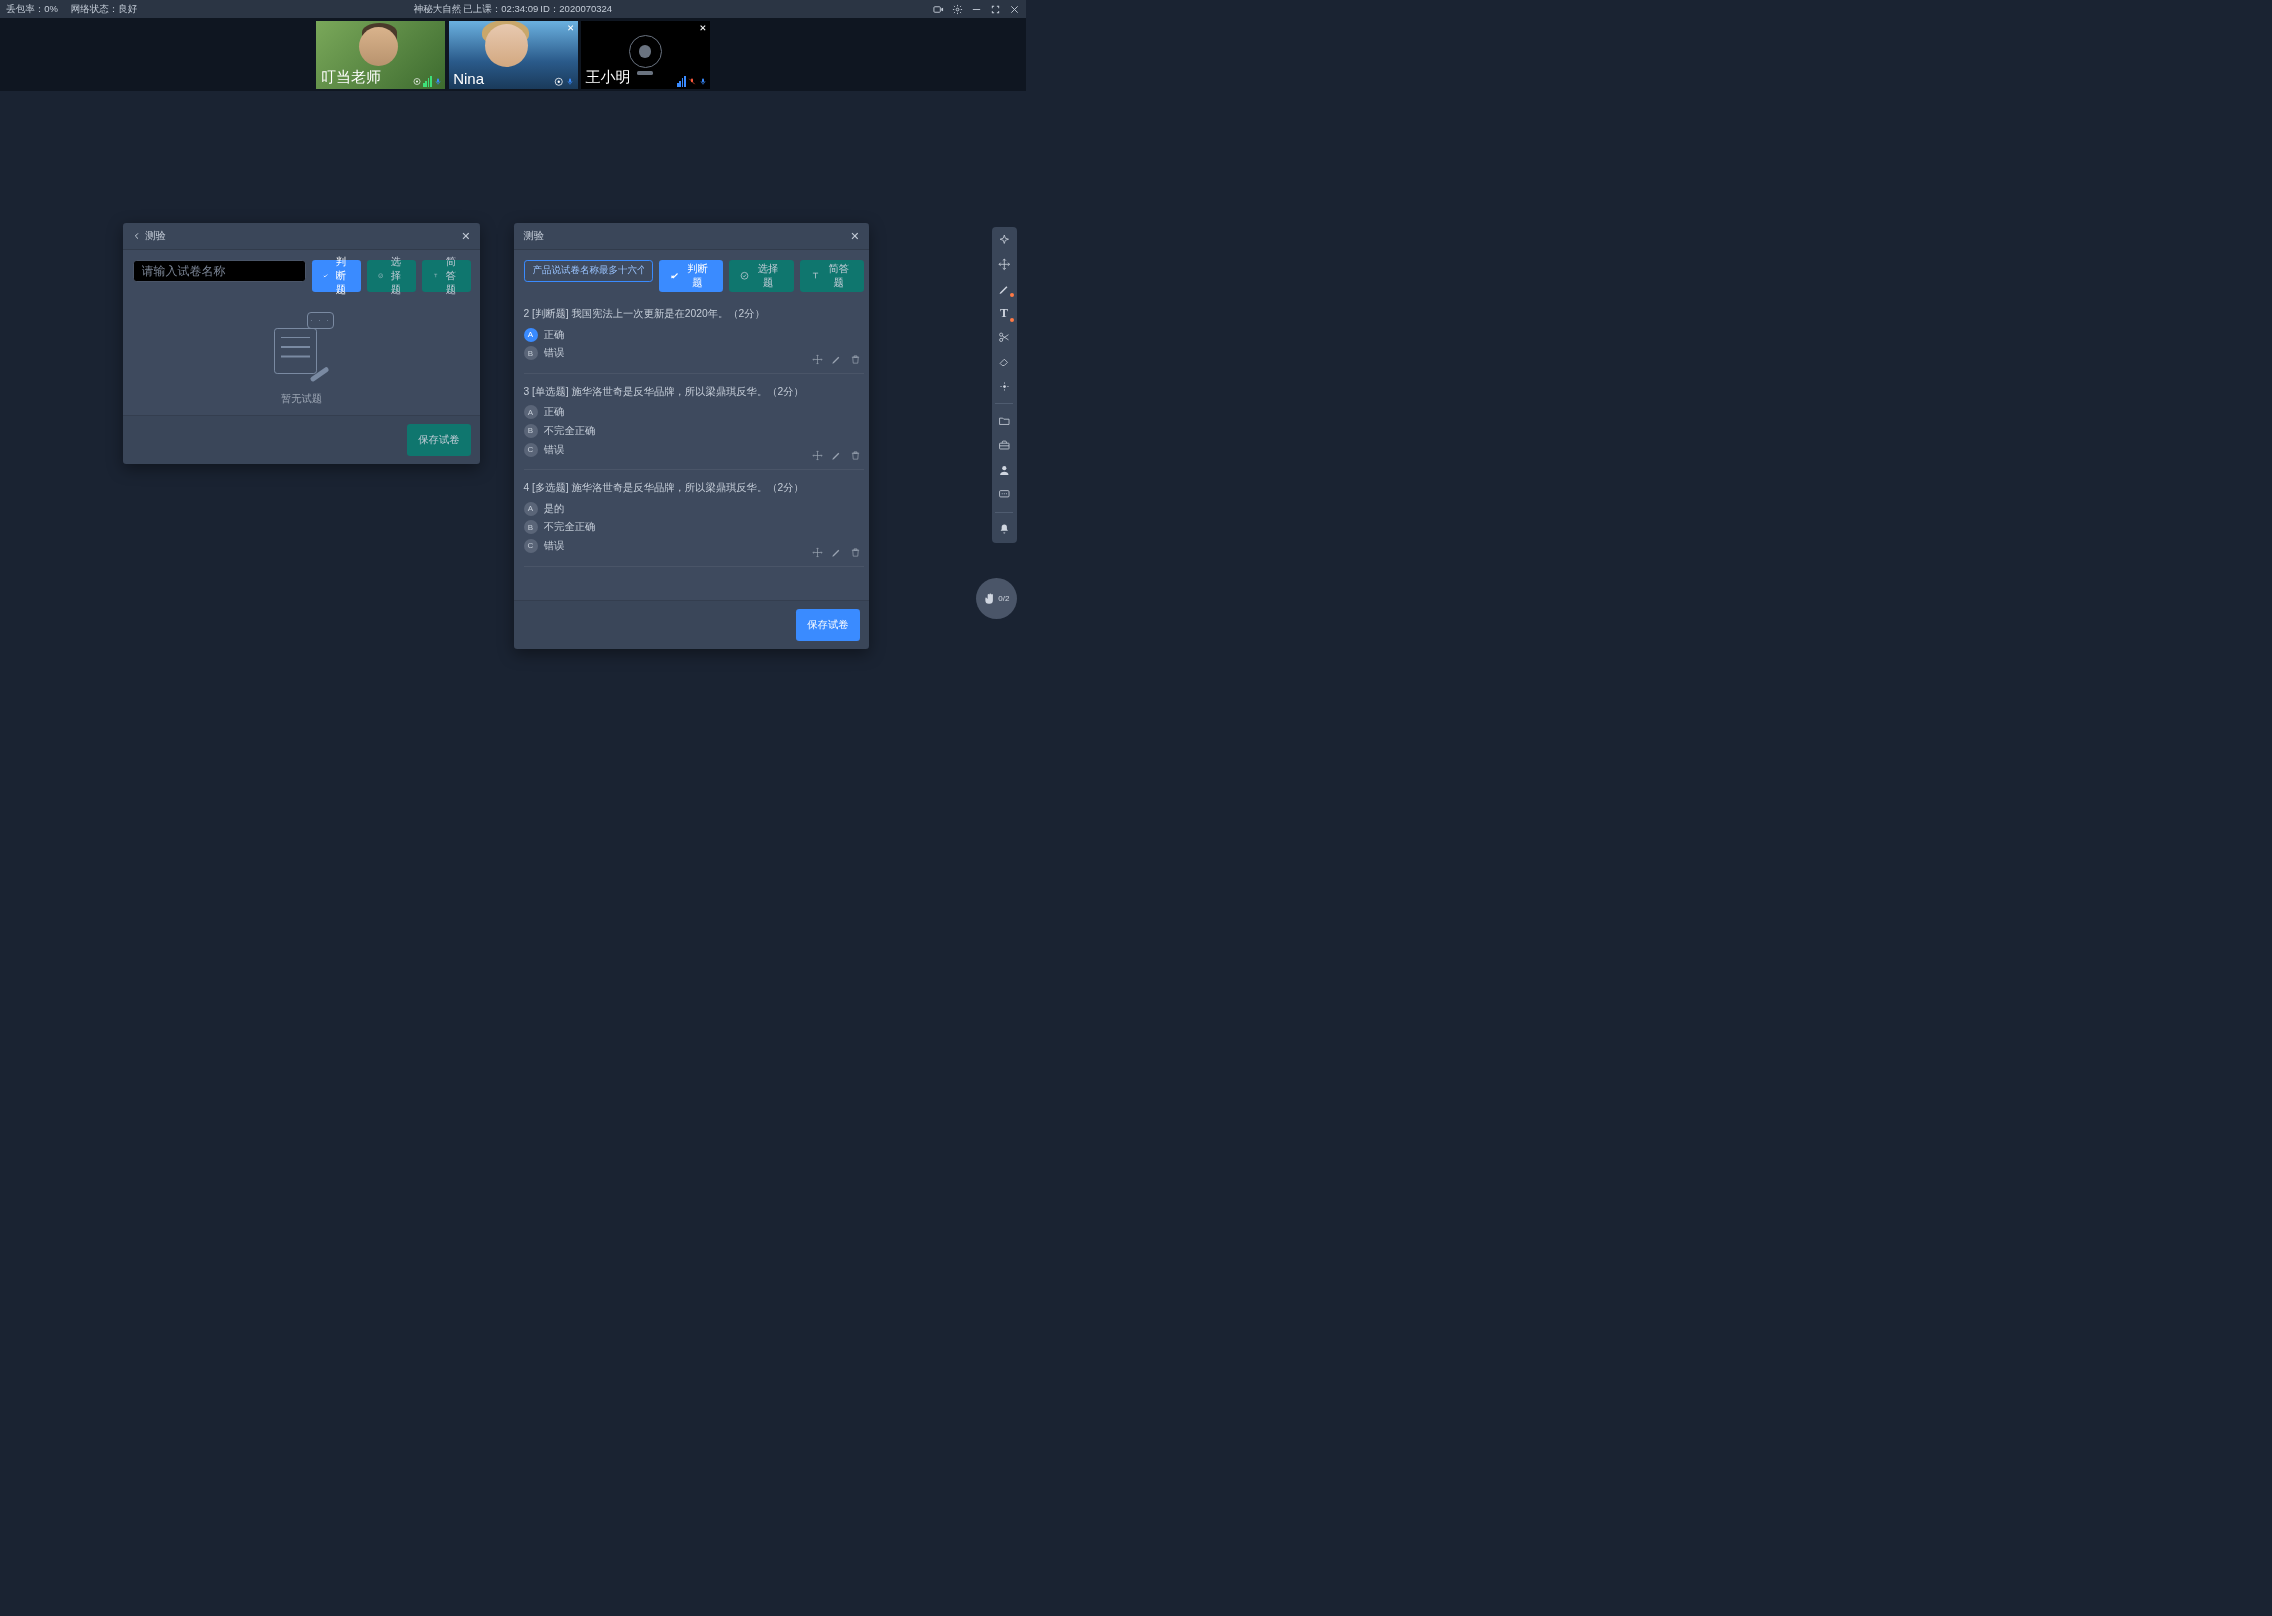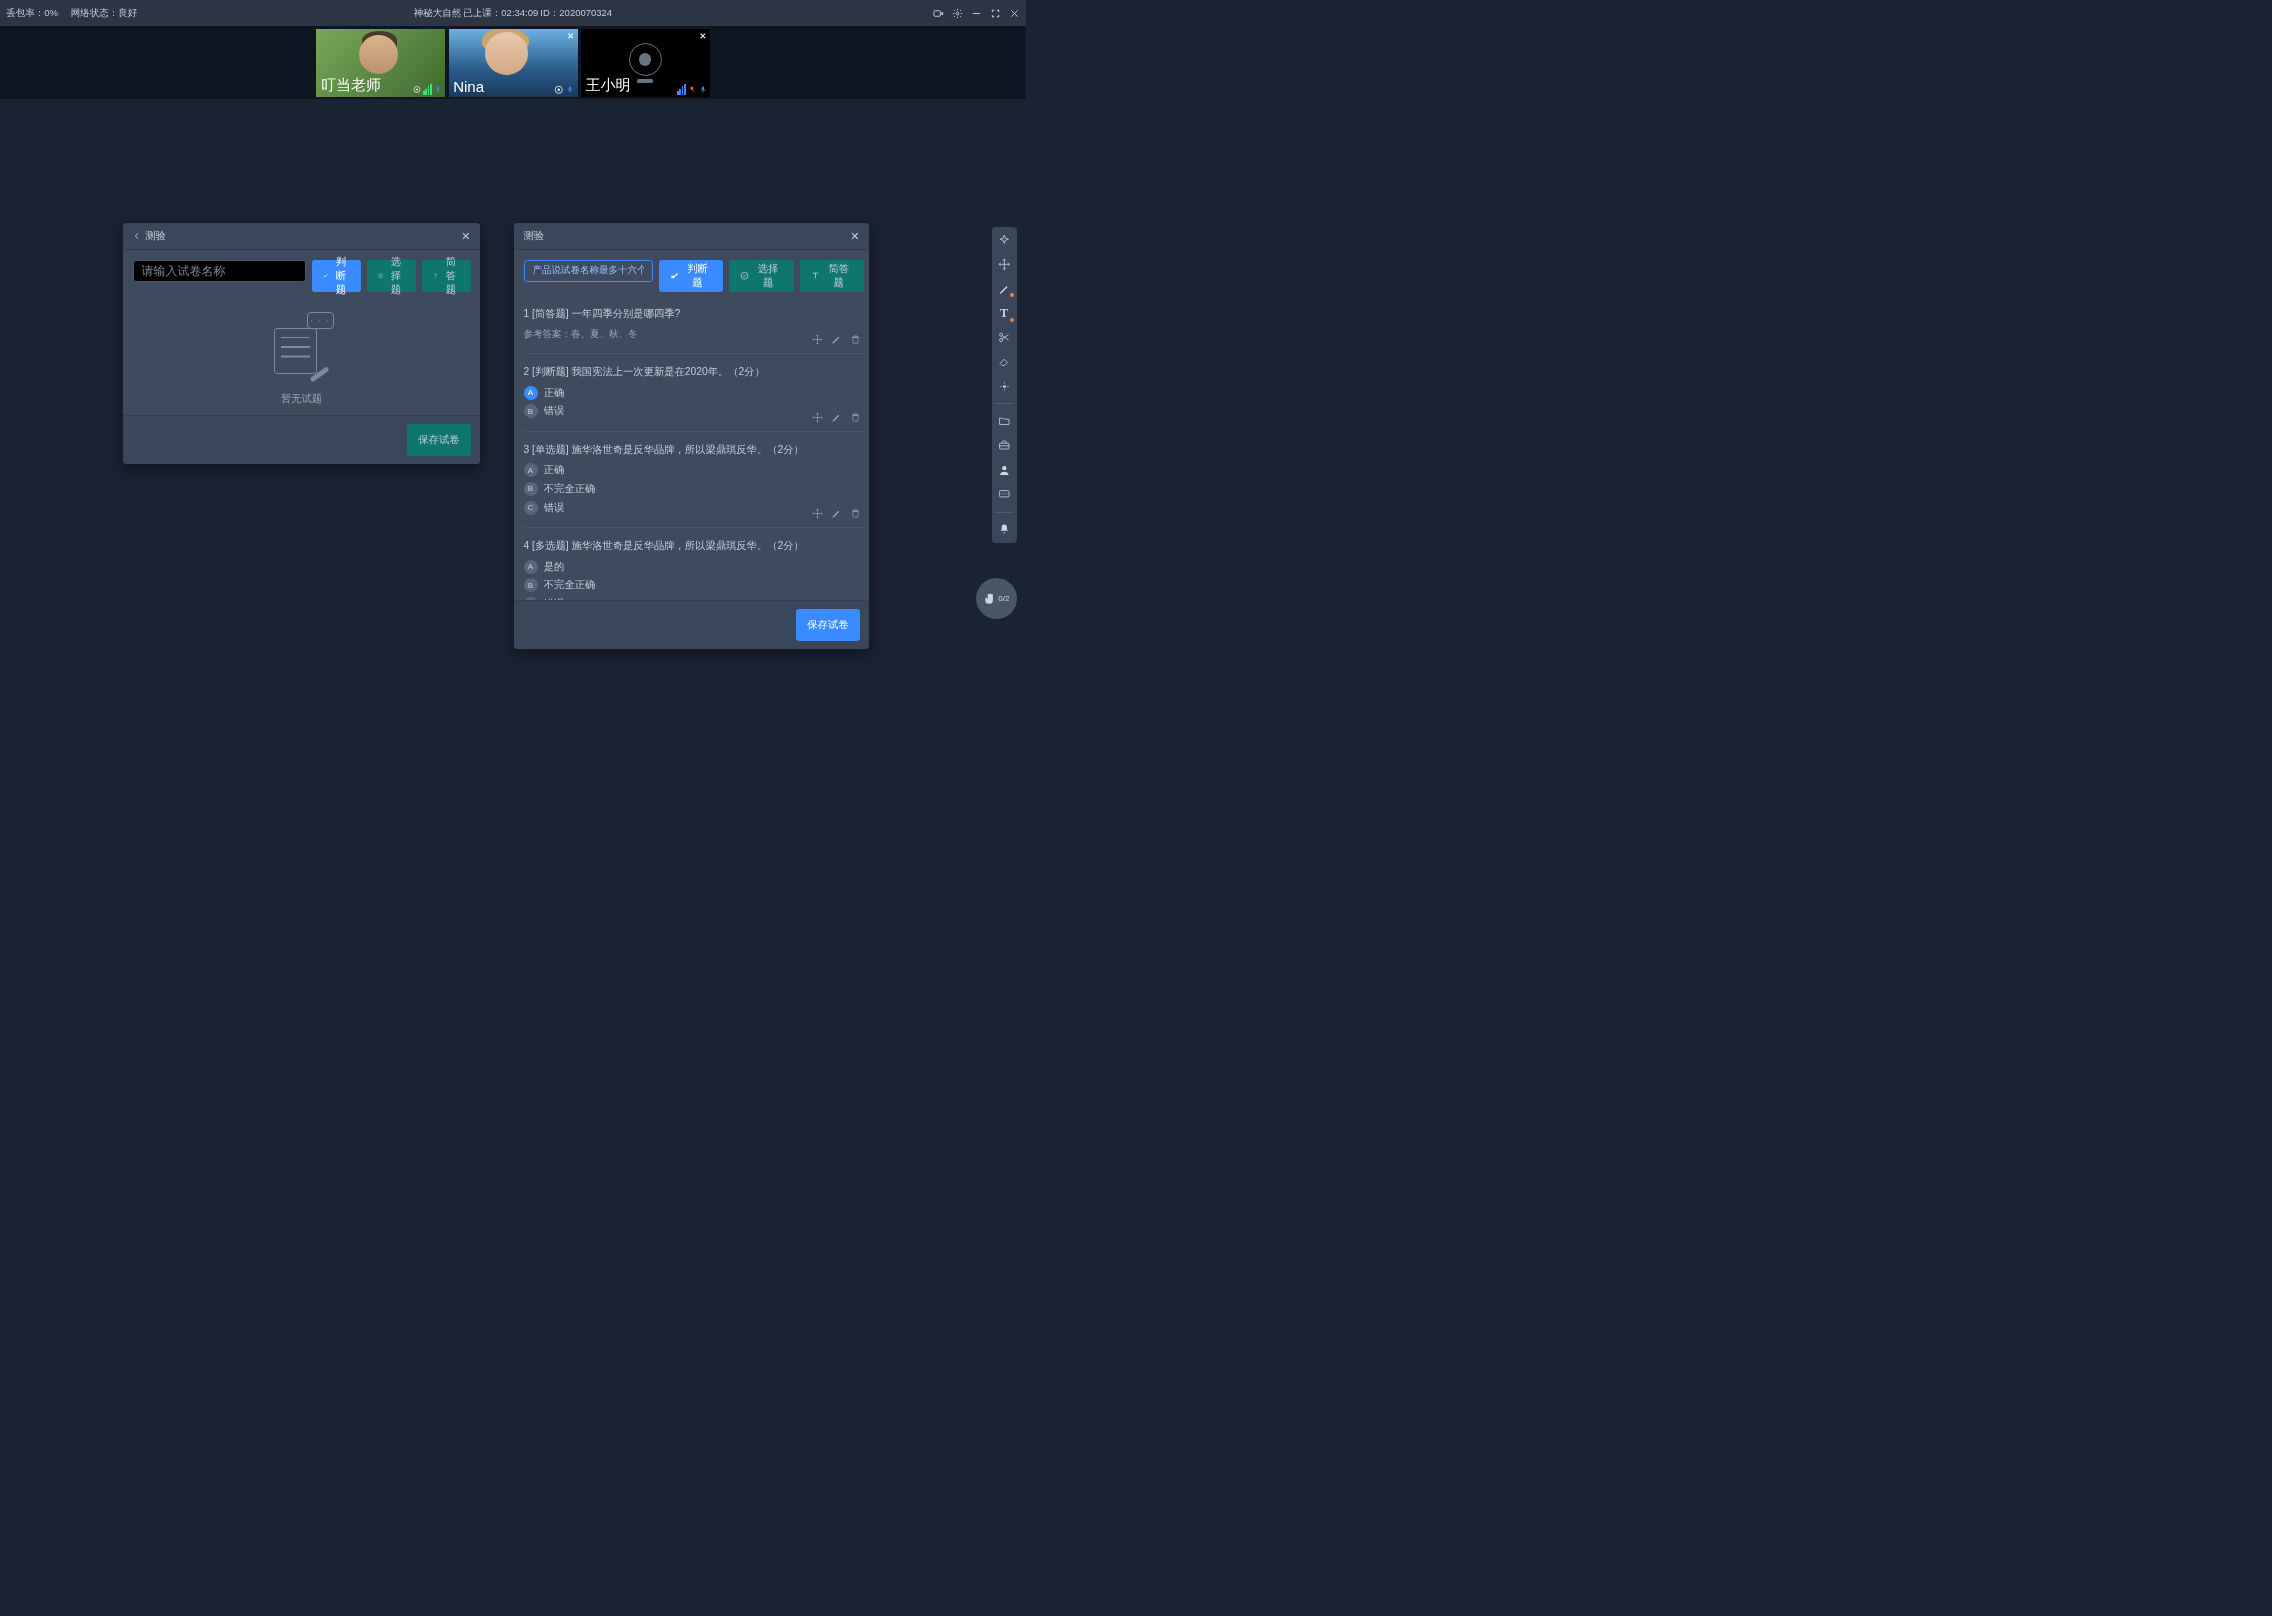--- a/index.html
+++ b/index.html
@@ -9,21 +9,21 @@
   background: #1a2332;
   font-family: -apple-system, "PingFang SC", "Microsoft YaHei", sans-serif;
   color: #c5cdd8;
   font-size: 10.3px;
   overflow: hidden;
   position: relative;
 }
 
 
 .topbar {
-  height: 26px;
+  height: 18px;
   background: #2b3544;
   display: flex;
   align-items: center;
   padding: 0 6.3px;
   position: relative;
   font-size: 9.5px;
 }
 .topbar .left { display: flex; gap: 12.6px; }
 .topbar .center { position: absolute; left: 50%; transform: translateX(-50%); display: flex; gap: 2px; }
 .topbar .right { position: absolute; right: 6.3px; display: flex; gap: 8px; align-items: center; }
@@ -373,35 +373,20 @@
       </button>
       <button class="btn btn-secondary">
         <svg width="9.5" height="9.5" viewBox="0 0 24 24">
             <path d="M5 5h14M12 5v14" stroke="currentColor" stroke-width="2"></path>
           </svg>
         <span>简答题</span>
       </button>
     </div>
     <div id="questions">
         <div class="question">
-          <div class="q-title">1 [简答题] 一年四季分别是哪四季?</div>
-          <div class="q-ref">参考答案：春、夏、秋、冬</div>
-          <div class="q-actions">
-    <svg class="ic" viewBox="0 0 24 24">
-              <path d="M12 2v20M2 12h20M12 2l-2 2M12 2l2 2M12 22l-2-2M12 22l2-2M2 12l2-2M2 12l2 2M22 12l-2-2M22 12l-2 2" stroke="currentColor" stroke-width="1.5" fill="none"></path>
-            </svg>
-    <svg class="ic" viewBox="0 0 24 24">
-              <path d="M3 21l3-1L18 8l-2-2L4 18l-1 3z"></path>
-            </svg>
-    <svg class="ic" viewBox="0 0 24 24">
-              <path d="M6 7h12l-1 13H7L6 7zM9 4h6v3H9zM4 7h16" fill="none" stroke="currentColor" stroke-width="1.5"></path>
-            </svg>
-  </div>
-        </div>
-        <div class="question">
           <div class="q-title">2 [判断题] 我国宪法上一次更新是在2020年。（2分）</div>
           <div class="q-opt">
             <span class="opt-badge sel">A</span>
             <span>正确</span>
           </div>
           <div class="q-opt">
             <span class="opt-badge ">B</span>
             <span>错误</span>
           </div>
           <div class="q-actions">

